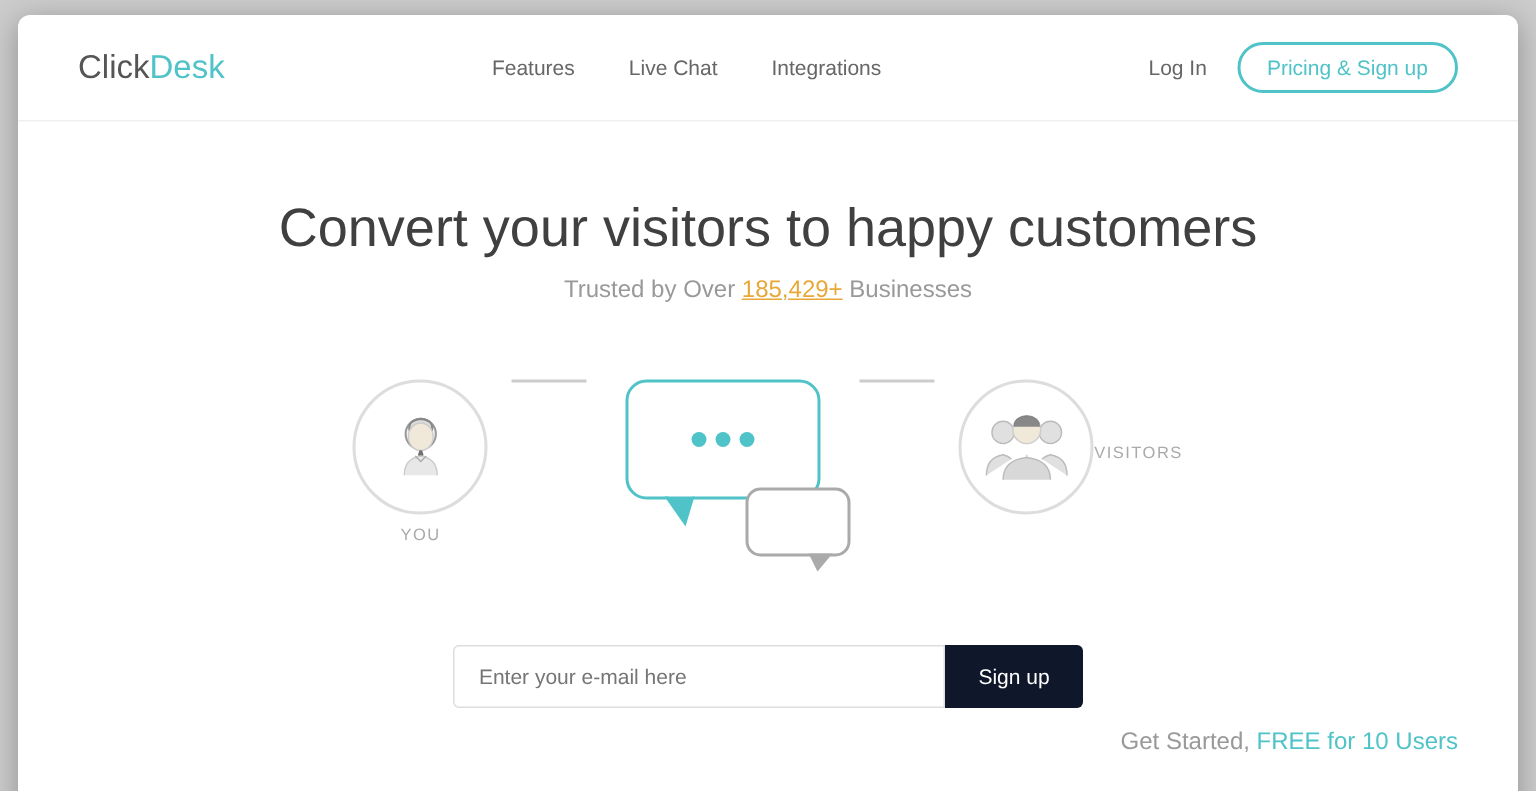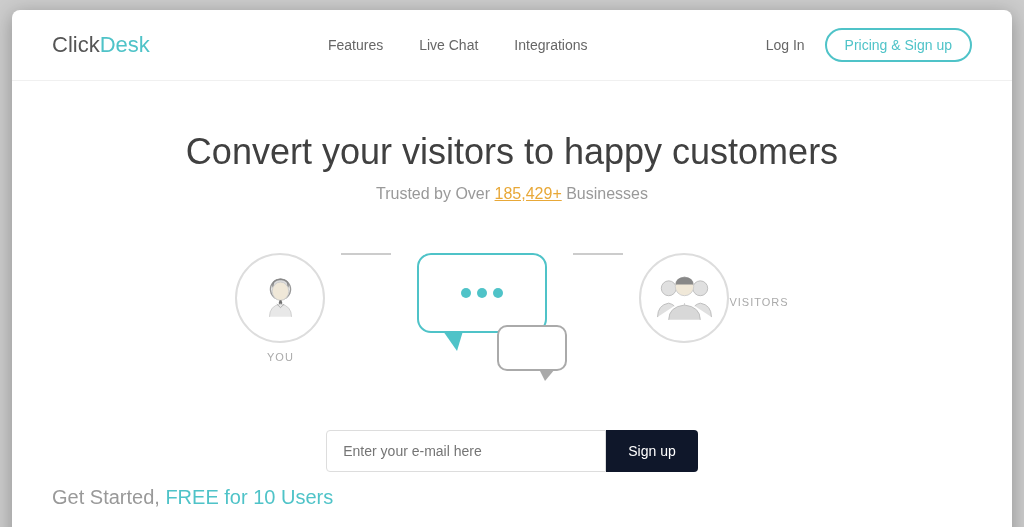--- a/index.html
+++ b/index.html
@@ -210,40 +210,40 @@
       height: 65px;
     }
 
     
     .signup-form {
       display: flex;
       justify-content: center;
       margin-bottom: 14px;
     }
     .email-input {
-      width: 280px;
+      width: 328px;
       padding: 12px 16px;
       border: 1px solid #ddd;
       border-radius: 4px 0 0 4px;
       font-size: 14px;
       color: #aaa;
       outline: none;
     }
     .btn-signup {
       background: #0f172a;
       color: #fff;
       border: none;
       padding: 12px 22px;
       border-radius: 0 4px 4px 0;
       font-size: 14px;
       cursor: pointer;
     }
     .free-text {
-      text-align: left;
-      font-size: 20px;
+      text-align: right;
+      font-size: 16px;
       color: #999;
     }
     .free-text .free-link {
       color: #4fc3c8;
       text-decoration: none;
     }
   </style>
 </head>
 <body>
 

